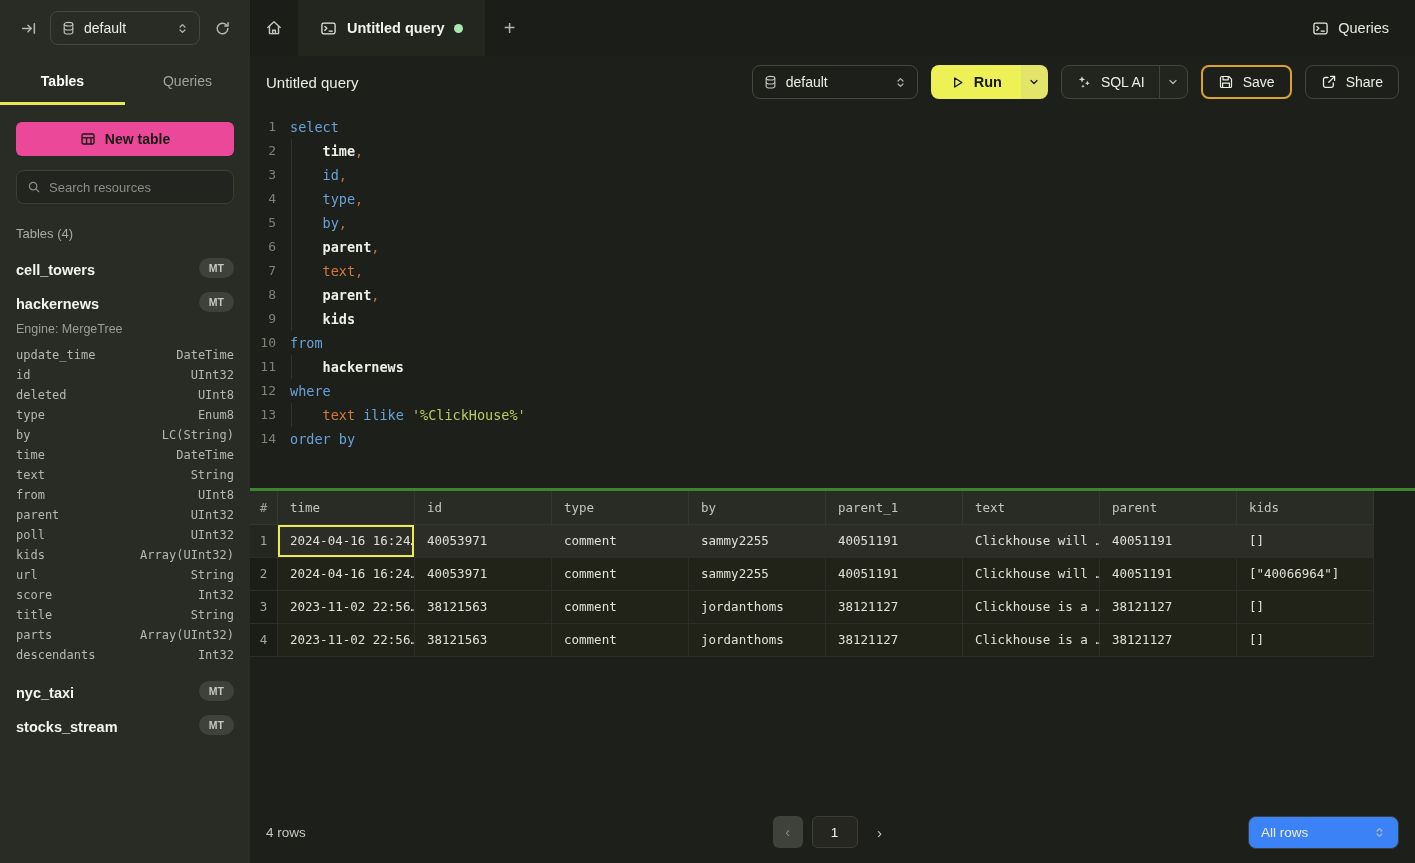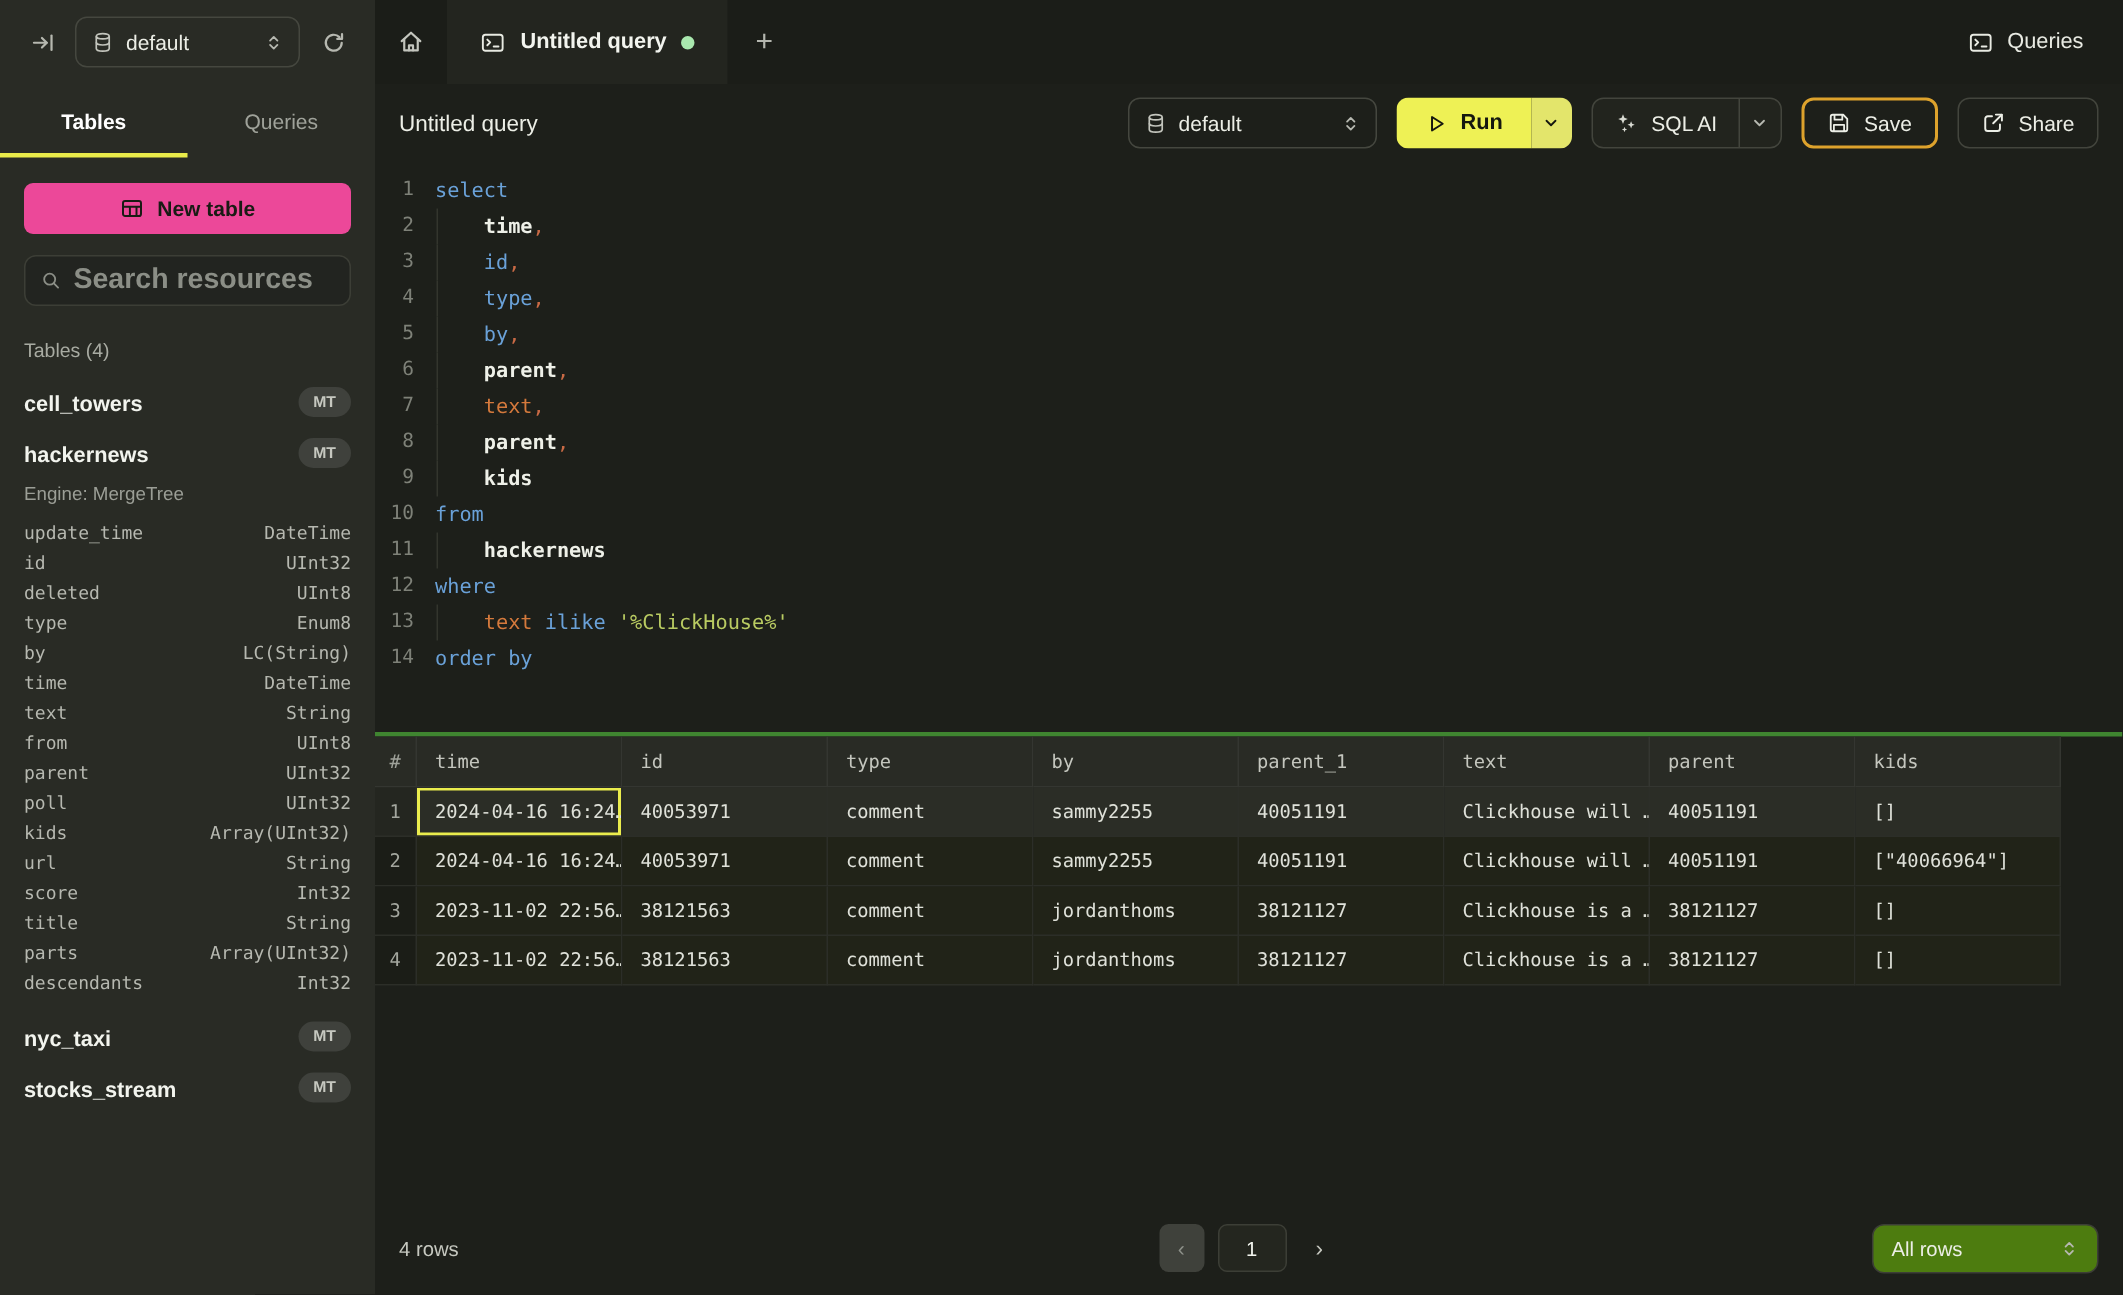--- a/index.html
+++ b/index.html
@@ -26,21 +26,21 @@
   .queries-link { position:absolute; right:26px; top:0; height:56px; display:flex; align-items:center; gap:9px; color:#e8eae2; font-size:14.5px; cursor:pointer; }
 
   
   .sidebar { position:absolute; left:0; top:56px; width:250px; height:807px; background:#292b25; display:flex; flex-direction:column; }
   .side-tabs { display:flex; height:49px; flex:none; }
   .side-tab { flex:1; display:flex; align-items:center; justify-content:center; font-size:14px; color:#9fa29a; position:relative; cursor:pointer; }
   .side-tab.active { color:#ffffff; font-weight:600; }
   .side-tab.active::after { content:''; position:absolute; left:0; right:0; bottom:0; height:3px; background:#e9eb4a; }
   .new-table-btn { margin:17px 16px 0; height:34px; flex:none; background:#ec4899; border:none; border-radius:6px; color:#191b14; display:flex; align-items:center; justify-content:center; gap:9px; font-size:14px; font-weight:600; cursor:pointer; }
   .side-search { margin:14px 16px 0; height:34px; flex:none; background:#222420; border:1px solid #3c3e36; border-radius:8px; display:flex; align-items:center; gap:8px; padding:0 10px; color:#8b8e86; }
-  .side-search input { background:transparent; border:none; outline:none; color:#d8dad2; font-size:19px; width:100%; font-family:"Liberation Sans",sans-serif;font-weight:bold; }
+  .side-search input { background:transparent; border:none; outline:none; color:#d8dad2; font-size:13px; width:100%; font-family:"Liberation Sans",sans-serif; }
   .side-search input::placeholder { color:#8b8e86; }
   .side-body { padding:22px 16px 0; overflow:hidden; }
   .section-label { color:#a8aba2; font-size:13px; margin-bottom:15px; }
   .table-item { display:flex; align-items:flex-end; justify-content:space-between; height:22px; margin-bottom:12px; cursor:pointer; }
   .table-item .t-name { font-size:14.5px; font-weight:600; color:#f2f4ee; }
   .mt-badge { background:#3f413c; color:#c6c8c0; font-size:10.5px; font-weight:700; padding:4px 10px; border-radius:11px; }
   .engine-label { color:#9b9e96; font-size:12.5px; margin:-2px 0 9px; }
   .cols-list { margin-bottom:14px; }
   .col-row { display:flex; justify-content:space-between; font-family:"DejaVu Sans Mono", monospace; font-size:12px; color:#b6b8b0; line-height:20px; }
   .col-row .c-name { padding-left:0; }
@@ -100,21 +100,21 @@
   .cell.sel { box-shadow: inset 0 0 0 2px #eaec4d; }
 
   
   .spacer { flex:1; }
   .res-footer { height:62px; flex:none; display:flex; align-items:center; padding:0 16px; position:relative; }
   .rowcount { font-size:13.5px; color:#c6c8c0; }
   .pager { position:absolute; left:50%; transform:translateX(-50%); display:flex; align-items:center; gap:9px; }
   .pg-prev { width:30px; height:32px; background:#3f413b; border-radius:6px; color:#8e918a; display:flex; align-items:center; justify-content:center; font-size:14px; cursor:default; }
   .pg-page { width:46px; height:32px; background:#24261f; border:1px solid #3c3e36; border-radius:6px; display:flex; align-items:center; justify-content:center; font-size:13.5px; color:#f2f4ee; }
   .pg-next { width:26px; height:32px; display:flex; align-items:center; justify-content:center; color:#c6c8c0; font-size:15px; cursor:pointer; }
-  .rows-select { position:absolute; right:16px; width:151px; height:33px; border:1px solid #3c3e36; background:#4d7c0f; border-radius:8px; display:flex; align-items:center; justify-content:space-between; padding:0 12px; font-size:13.5px; color:#eceee6; cursor:pointer; }
+  .rows-select { position:absolute; right:16px; width:151px; height:33px; border:1px solid #3c3e36; background:#3b82f6; border-radius:8px; display:flex; align-items:center; justify-content:space-between; padding:0 12px; font-size:13.5px; color:#eceee6; cursor:pointer; }
 </style>
 </head>
 <body>
 
 <div class="topbar">
   <div class="topbar-left">
     <div class="icon-btn">
       <span>
         <svg width="17" height="17" viewBox="0 0 16 16" fill="none" stroke="currentColor" stroke-width="1.4" stroke-linecap="round" stroke-linejoin="round">
             <path d="M2.5 8h8"></path>

